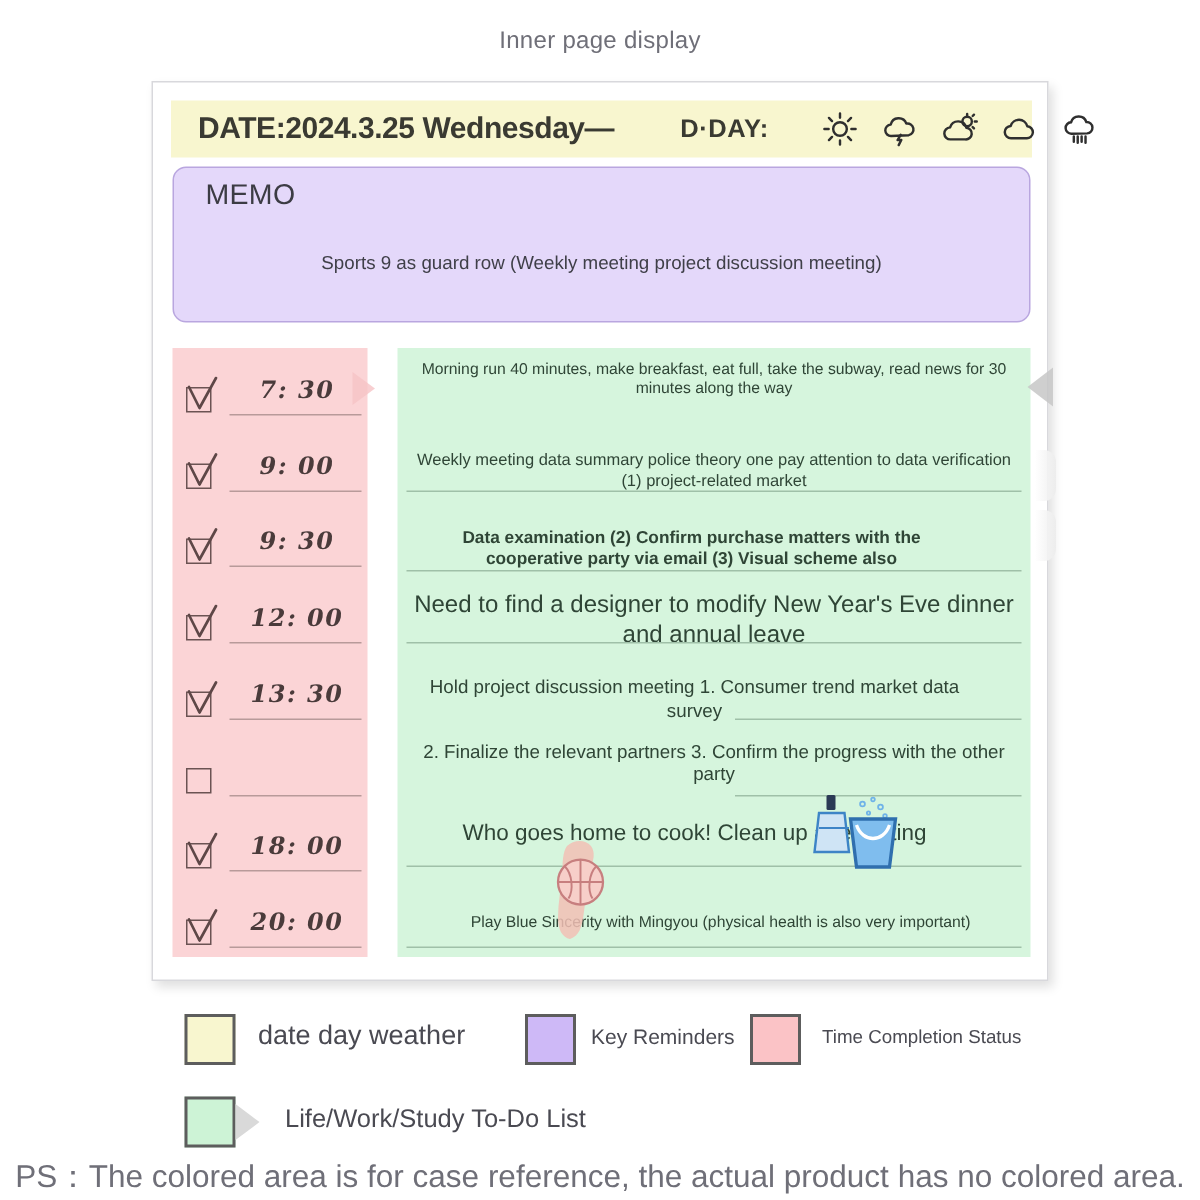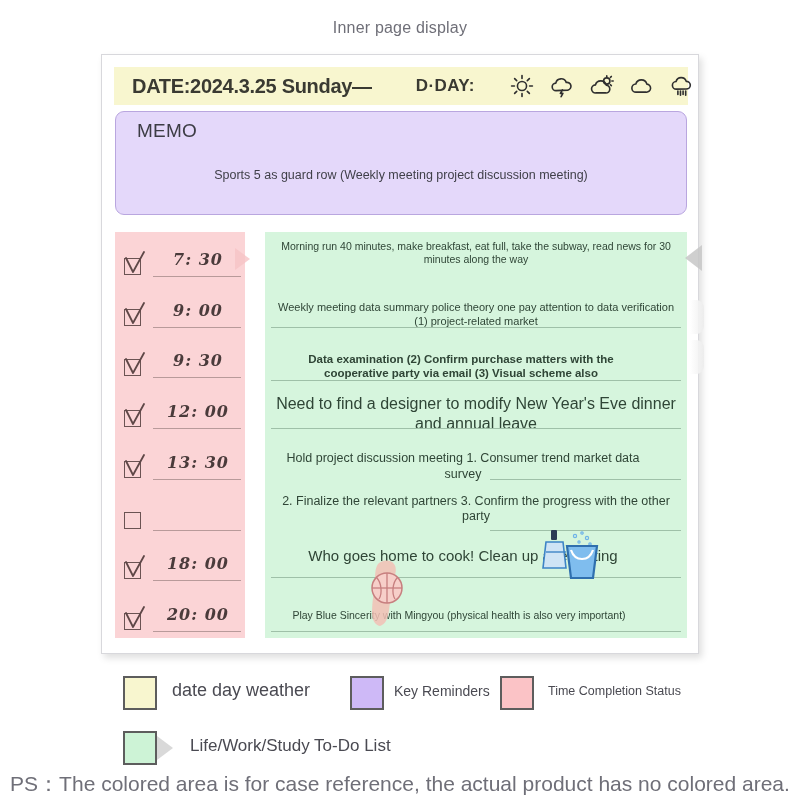--- a/index.html
+++ b/index.html
@@ -164,21 +164,21 @@
   }
 </style>
 </head>
 <body>
 
 <div id="page-title">Inner page display</div>
 
 <div id="planner-card">
 
   <div id="header-strip">
-    <div id="date-label">DATE:2024.3.25 Sunday—</div>
+    <div id="date-label">DATE:2024.3.25 Wednesday—</div>
     <div id="dday-label">D·DAY:</div>
     <div id="weather-row">
 
       <svg class="wx" viewBox="0 0 24 24">
         <g fill="none" stroke="#2f2f2f" stroke-width="1.5" stroke-linecap="round">
           <circle cx="12" cy="12" r="4.2"></circle>
           <path d="M12 2.4v2.6M12 19v2.6M2.4 12h2.6M19 12h2.6M5.2 5.2l1.9 1.9M16.9 16.9l1.9 1.9M18.8 5.2l-1.9 1.9M7.1 16.9l-1.9 1.9"></path>
         </g>
       </svg>
 
@@ -208,21 +208,21 @@
           <path d="M6.8 14.9a3.5 3.5 0 0 1-.3-7 4.9 4.9 0 0 1 9.4-.2 3.5 3.5 0 0 1 .5 7z"></path>
           <path d="M8.2 16.6v3.3M10.6 16.6v3.9M13 16.6v3.3M15.4 16.6v3.9"></path>
         </g>
       </svg>
 
     </div>
   </div>
 
   <div id="memo">
     <div id="memo-title">MEMO</div>
-    <div id="memo-note">Sports 5 as guard row (Weekly meeting project discussion meeting)</div>
+    <div id="memo-note">Sports 9 as guard row (Weekly meeting project discussion meeting)</div>
   </div>
 
   <div id="schedule">
     <div id="time-col">
         <div class="time-row">
           <div class="chk"></div>
           <svg class="tick" viewBox="0 0 22 24">
             <path d="M2 7 L9 21 L20 1" fill="none" stroke="#5e4747" stroke-width="1.8" stroke-linecap="round" stroke-linejoin="round"></path>
           </svg>
           <div class="time-text">7: 30</div>
@@ -304,21 +304,21 @@
         </div>
         <div class="task-row">
           <div class="task-text" style="font-size: 12.5px; top: 8px;">2. Finalize the relevant partners 3. Confirm the progress with the other party</div>
           <div class="task-rule" style="left: 225px; right: 6px; top: 44px;"></div>
         </div>
         <div class="task-row">
           <div class="task-text" style="font-size: 15px; top: 10px; text-align: center; left: 14px; right: 40px;">Who goes home to cook! Clean up after eating</div>
           <div class="task-rule" style="left: 6px; right: 6px; top: 40px;"></div>
         </div>
         <div class="task-row">
-          <div class="task-text" style="font-size: 10.5px; top: 22px; text-align: center; left: 6px; right: 40px;">Play Blue Sincerity with Mingyou (physical health is also very important)</div>
+          <div class="task-text" style="font-size: 10.5px; top: 22px; text-align: right; left: 6px; right: 40px;">Play Blue Sincerity with Mingyou (physical health is also very important)</div>
           <div class="task-rule" style="left: 6px; right: 6px; top: 44px;"></div>
         </div>
       </div>
   </div>
 
 </div>
 
 <div id="tab-arrow-right"></div>
 <div id="tab-arrow-left"></div>
 <div id="page-curl-a"></div>

